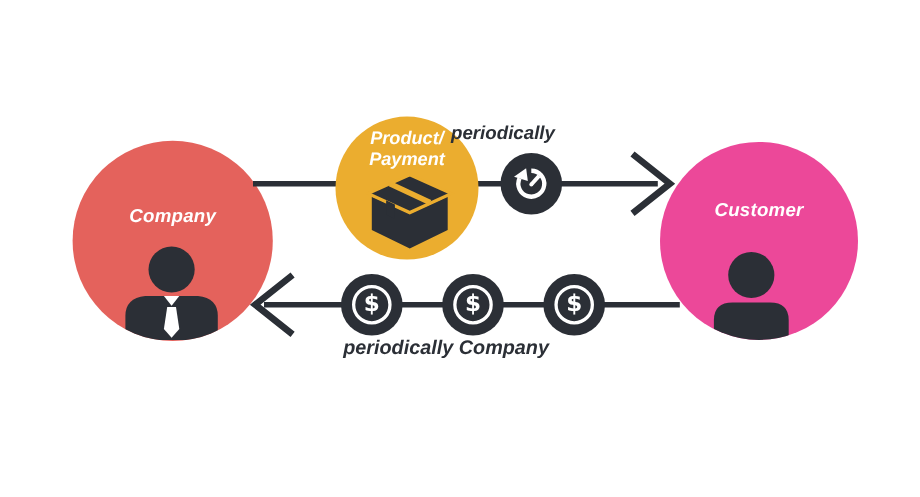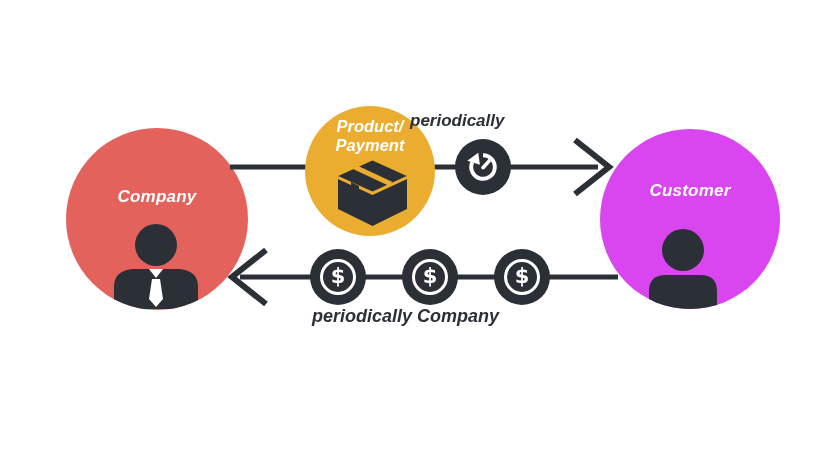--- a/index.html
+++ b/index.html
@@ -7,21 +7,21 @@
     position:relative;
     width:836px;height:452px;
     background:#ffffff;
     font-family:"Liberation Sans", sans-serif;
     overflow:hidden;
   }
   .circle{position:absolute;border-radius:50%;overflow:hidden;}
 
   
   .company-circle{left:66px;top:128px;width:182px;height:182px;background:#E4625C;z-index:2;}
-  .customer-circle{left:600px;top:129px;width:180px;height:180px;background:#d946ef;z-index:2;}
+  .customer-circle{left:600px;top:129px;width:180px;height:180px;background:#ec4899;z-index:2;}
 
   .entity-label{
     position:absolute;left:0;width:100%;
     text-align:center;color:#ffffff;
     font-style:italic;font-weight:700;font-size:17px;
     letter-spacing:.2px;
   }
   .company-circle .entity-label{top:59px;}
   .customer-circle .entity-label{top:52px;}
 

